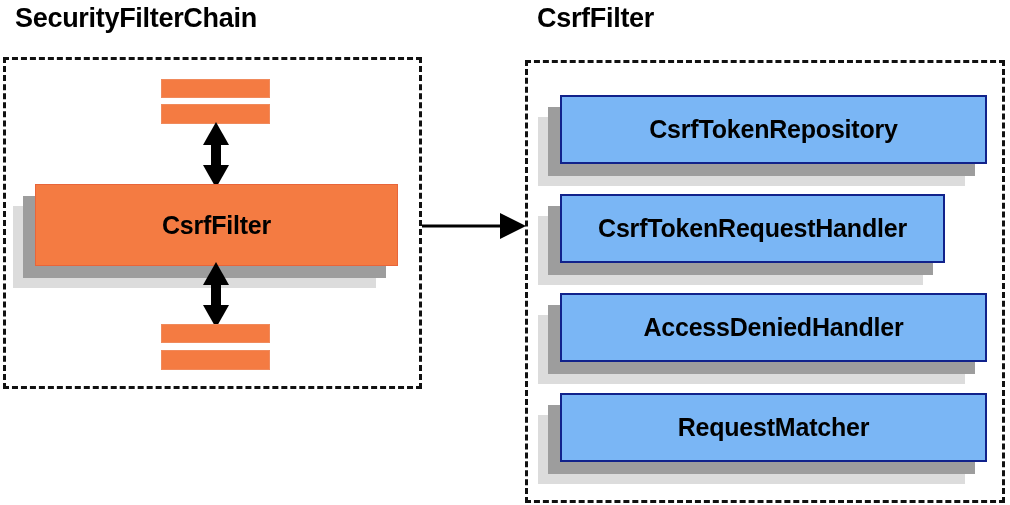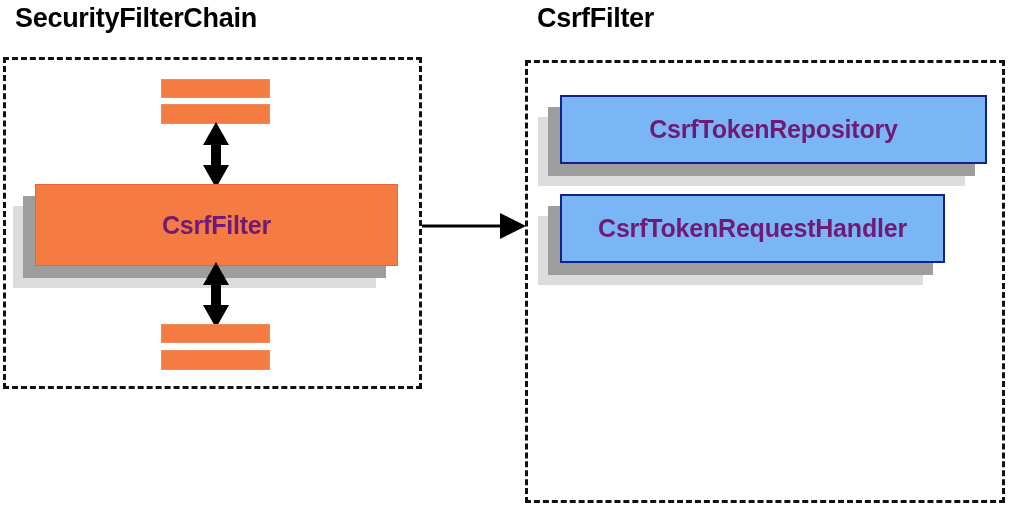--- a/index.html
+++ b/index.html
@@ -63,21 +63,21 @@
     transform: translate(-12px, 12px);
   }
   .node .face {
     display: flex;
     align-items: center;
     justify-content: center;
   }
   .node .label {
     font-size: 25px;
     font-weight: bold;
-    color: #701a75;
+    color: #000000;
     letter-spacing: -0.2px;
     white-space: nowrap;
     text-align: center;
   }
 
   
   .node-orange .face {
     background: #f47b42;
     border: 1px solid #e8653a;
   }
@@ -154,15 +154,29 @@
   </div>
 
   <div class="node node-blue" style="left:560px; top:194px; width:385px; height:69px;">
     <div class="shadow-far"></div>
     <div class="shadow-near"></div>
     <div class="face">
       <span class="label">CsrfTokenRequestHandler</span>
     </div>
   </div>
 
+  <div class="node node-blue" style="left:560px; top:293px; width:427px; height:69px;">
+    <div class="shadow-far"></div>
+    <div class="shadow-near"></div>
+    <div class="face">
+      <span class="label">AccessDeniedHandler</span>
+    </div>
+  </div>
 
+  <div class="node node-blue" style="left:560px; top:393px; width:427px; height:69px;">
+    <div class="shadow-far"></div>
+    <div class="shadow-near"></div>
+    <div class="face">
+      <span class="label">RequestMatcher</span>
+    </div>
+  </div>
 
 </div>
 
 </body></html>

